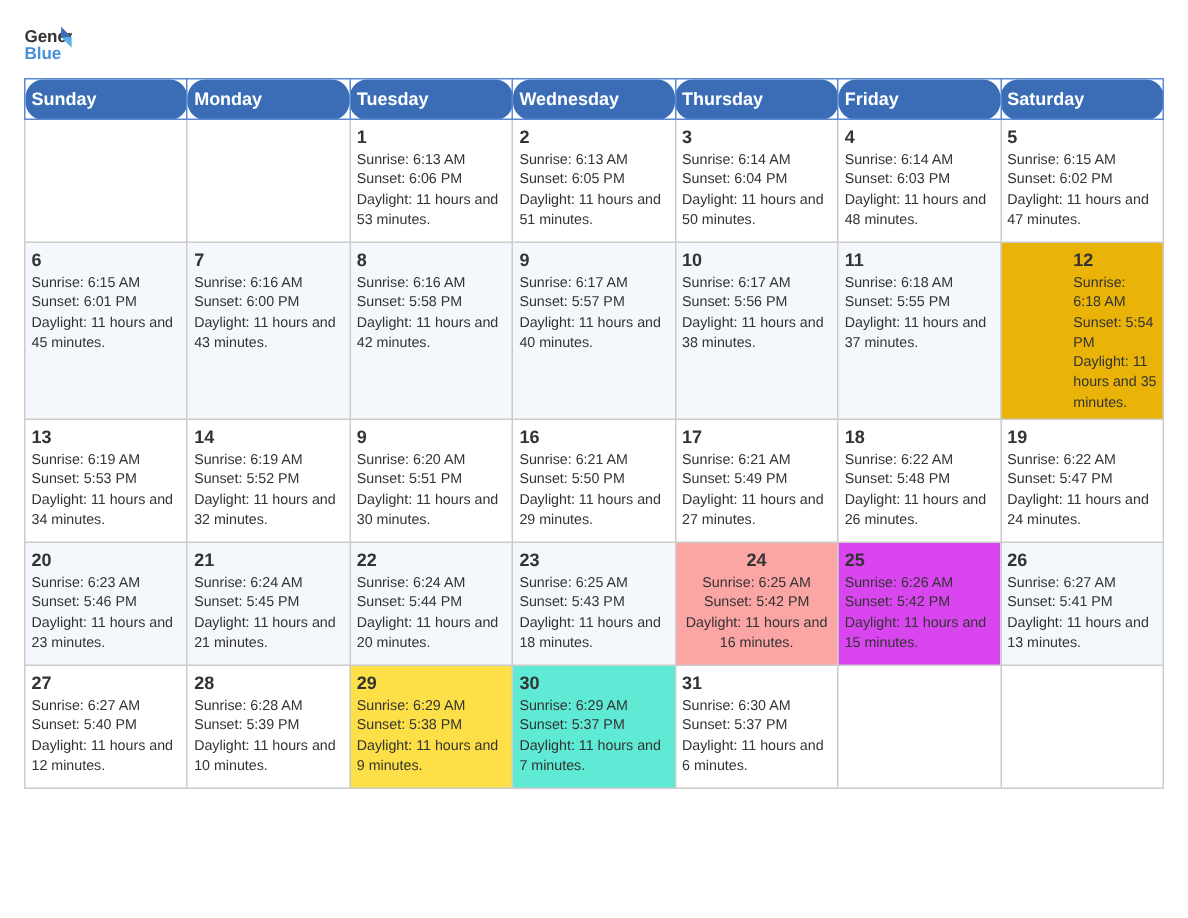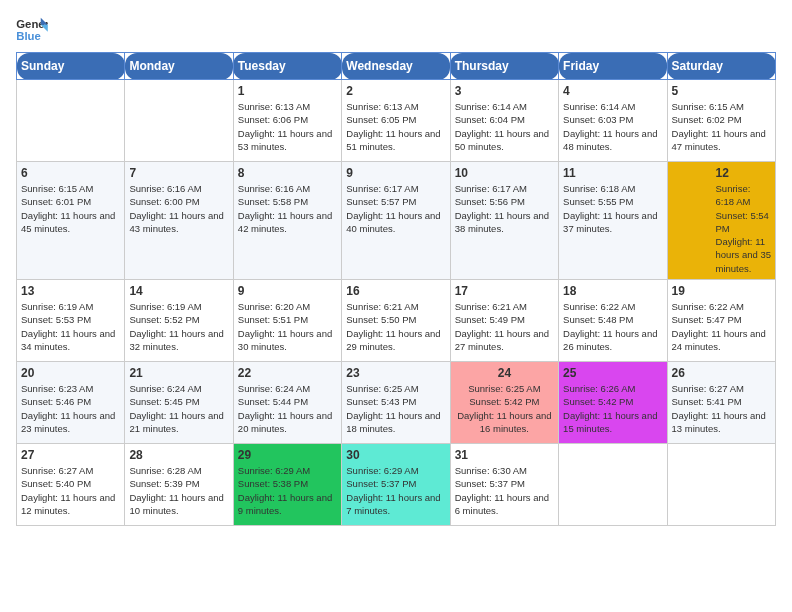--- a/index.html
+++ b/index.html
@@ -219,21 +219,21 @@
       </tr>
       <tr>
         <td style="background: rgb(255, 255, 255);">
           <span class="day-num">27</span>
           <div class="cell-info">Sunrise: 6:27 AM<br>Sunset: 5:40 PM<br>Daylight: 11 hours and 12 minutes.</div>
         </td>
         <td style="background: rgb(255, 255, 255);">
           <span class="day-num">28</span>
           <div class="cell-info">Sunrise: 6:28 AM<br>Sunset: 5:39 PM<br>Daylight: 11 hours and 10 minutes.</div>
         </td>
-        <td style="background: #22c55e;">
+        <td style="background: #fde047;">
           <span class="day-num">29</span>
           <div class="cell-info">Sunrise: 6:29 AM<br>Sunset: 5:38 PM<br>Daylight: 11 hours and 9 minutes.</div>
         </td>
         <td style="background: #5eead4; margin-top: 28px;">
           <span class="day-num">30</span>
           <div class="cell-info">Sunrise: 6:29 AM<br>Sunset: 5:37 PM<br>Daylight: 11 hours and 7 minutes.</div>
         </td>
         <td style="background: rgb(255, 255, 255);">
           <span class="day-num">31</span>
           <div class="cell-info">Sunrise: 6:30 AM<br>Sunset: 5:37 PM<br>Daylight: 11 hours and 6 minutes.</div>

